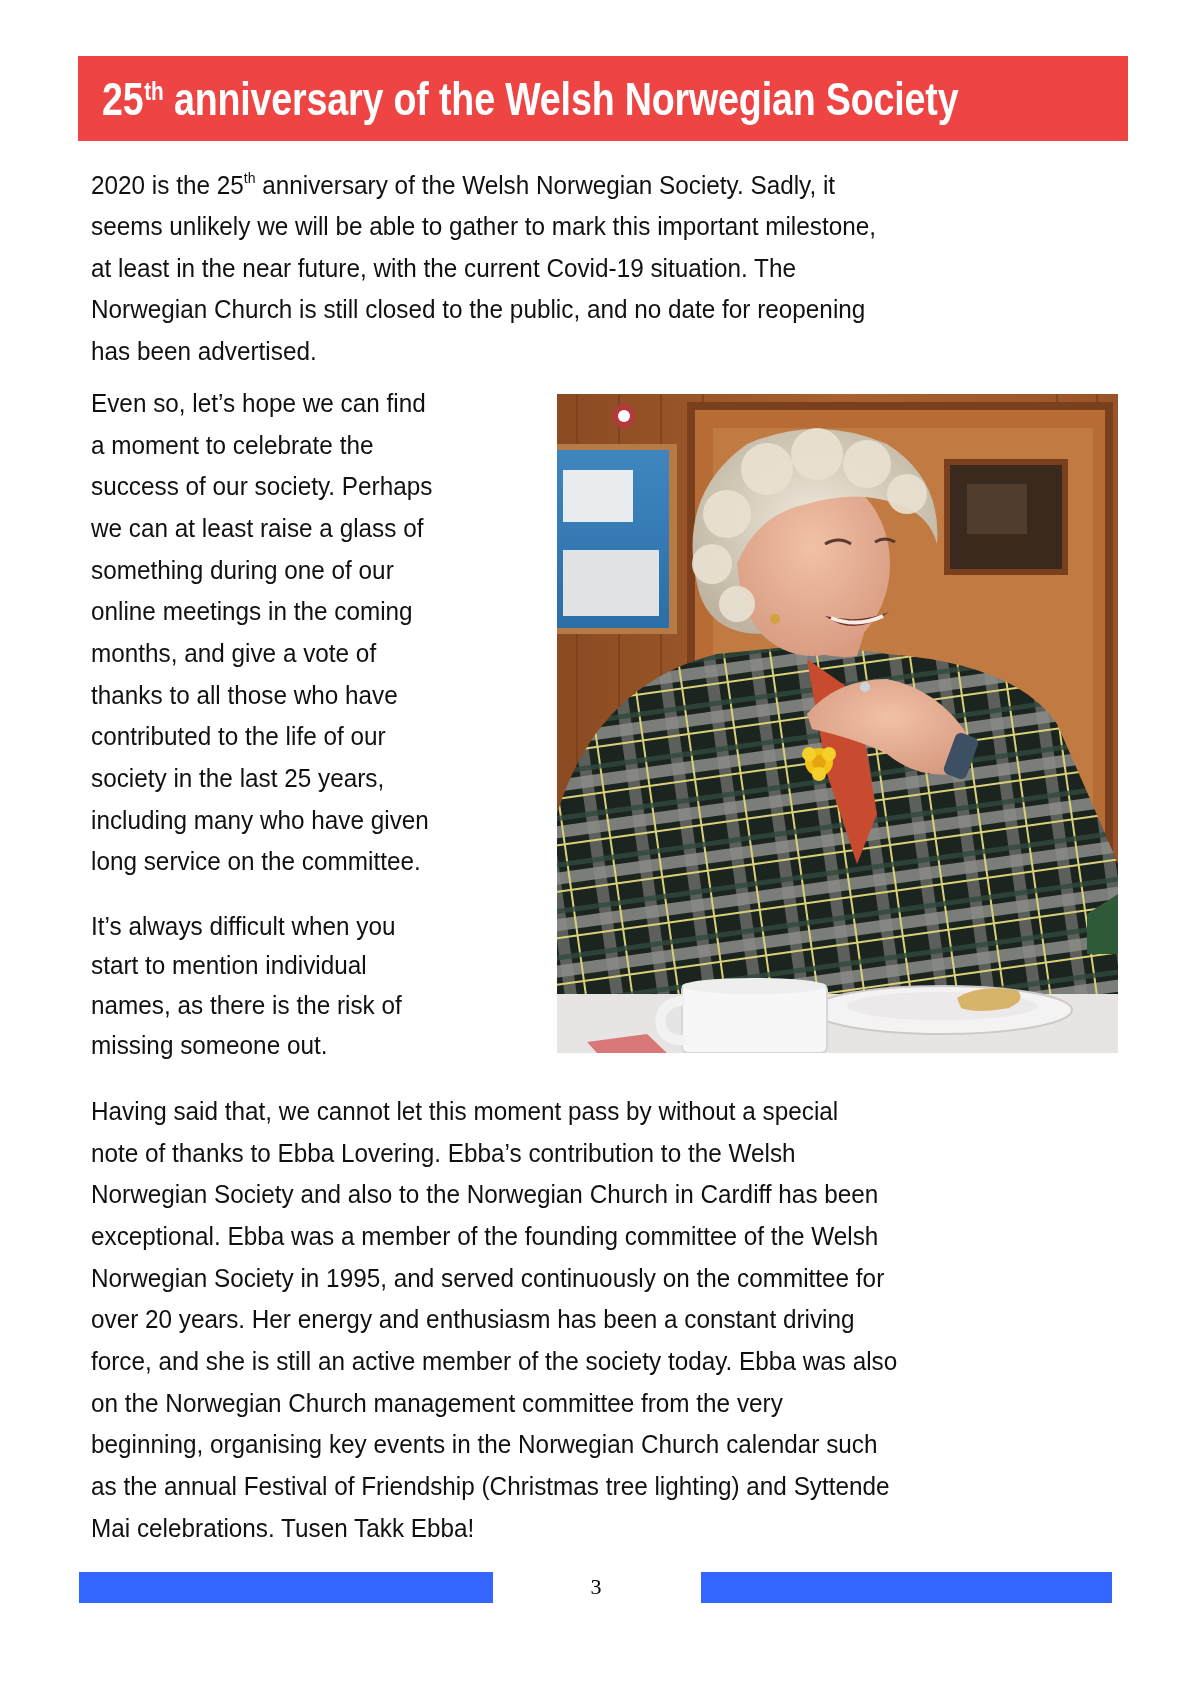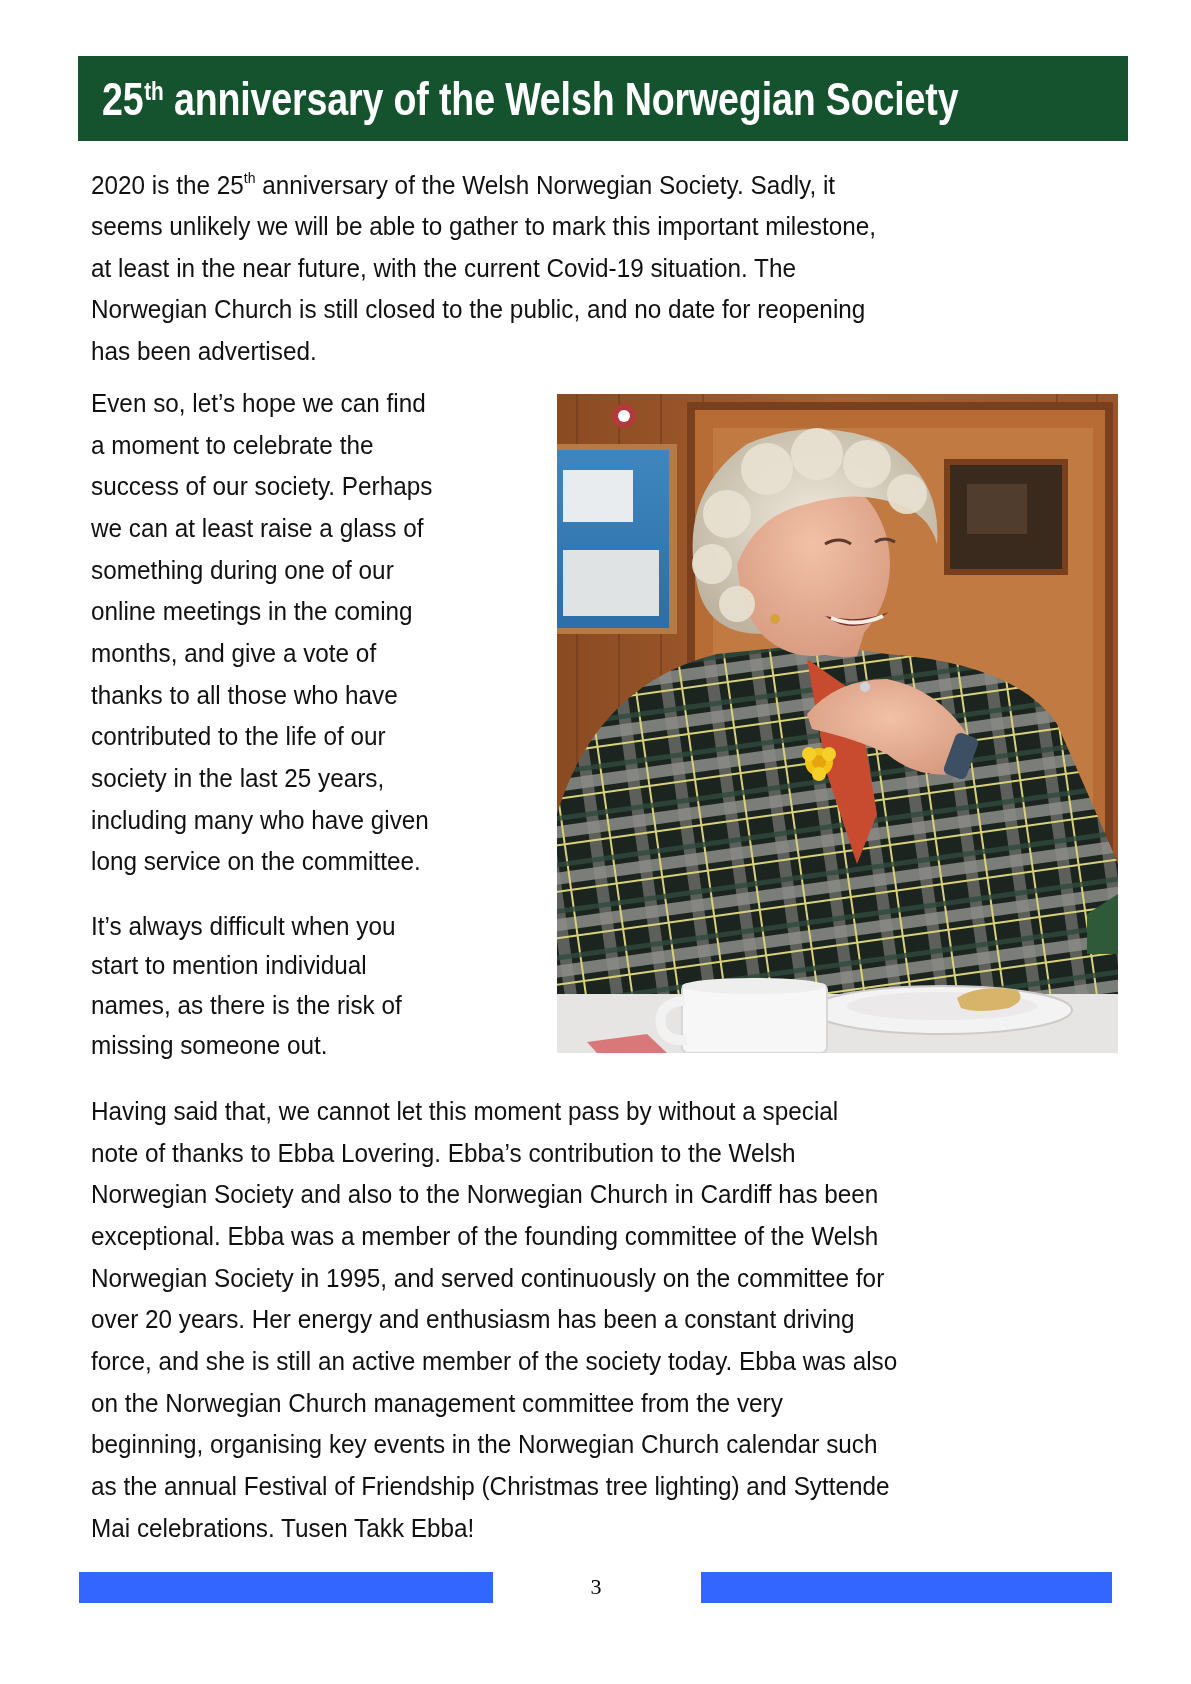--- a/index.html
+++ b/index.html
@@ -1,18 +1,18 @@
 <!DOCTYPE html>
 <html><head>
 <meta charset="utf-8">
 <style>
   html, body { margin:0; padding:0; background:#ffffff; }
   body { width:1191px; height:1684px; position:relative; overflow:hidden; }
   .page { position:absolute; left:0; top:0; width:1191px; height:1684px; background:#fff; }
-  .banner { position:absolute; left:78px; top:56px; width:1050px; height:85px; background:#14532d; }
+  .banner { position:absolute; left:78px; top:56px; width:1050px; height:85px; background:#ef4444; }
   .banner-title { position:absolute; left:24px; top:13px; height:60px; line-height:60px; color:#fff;
     font-family:"Liberation Sans", sans-serif; font-weight:bold; font-size:47px; white-space:nowrap;
     transform:scaleX(0.80); transform-origin:left center; letter-spacing:-0.2px; }
   .banner-title sup { font-size:26px; vertical-align:top; position:relative; top:-8px; margin-left:1px; }
   .line { position:absolute; left:91px; height:42px; line-height:42px; white-space:nowrap;
     font-family:"Liberation Sans", sans-serif; font-size:26px; color:#111; transform:scaleX(0.935); transform-origin:left center; }
   .line sup { font-size:15px; vertical-align:top; position:relative; top:-7px; }
   .photo { position:absolute; left:557px; top:394px; width:561px; height:659px; overflow:hidden; }
   .photo svg { display:block; }
   .bar { position:absolute; top:1572px; height:31px; background:#3366FF; }

